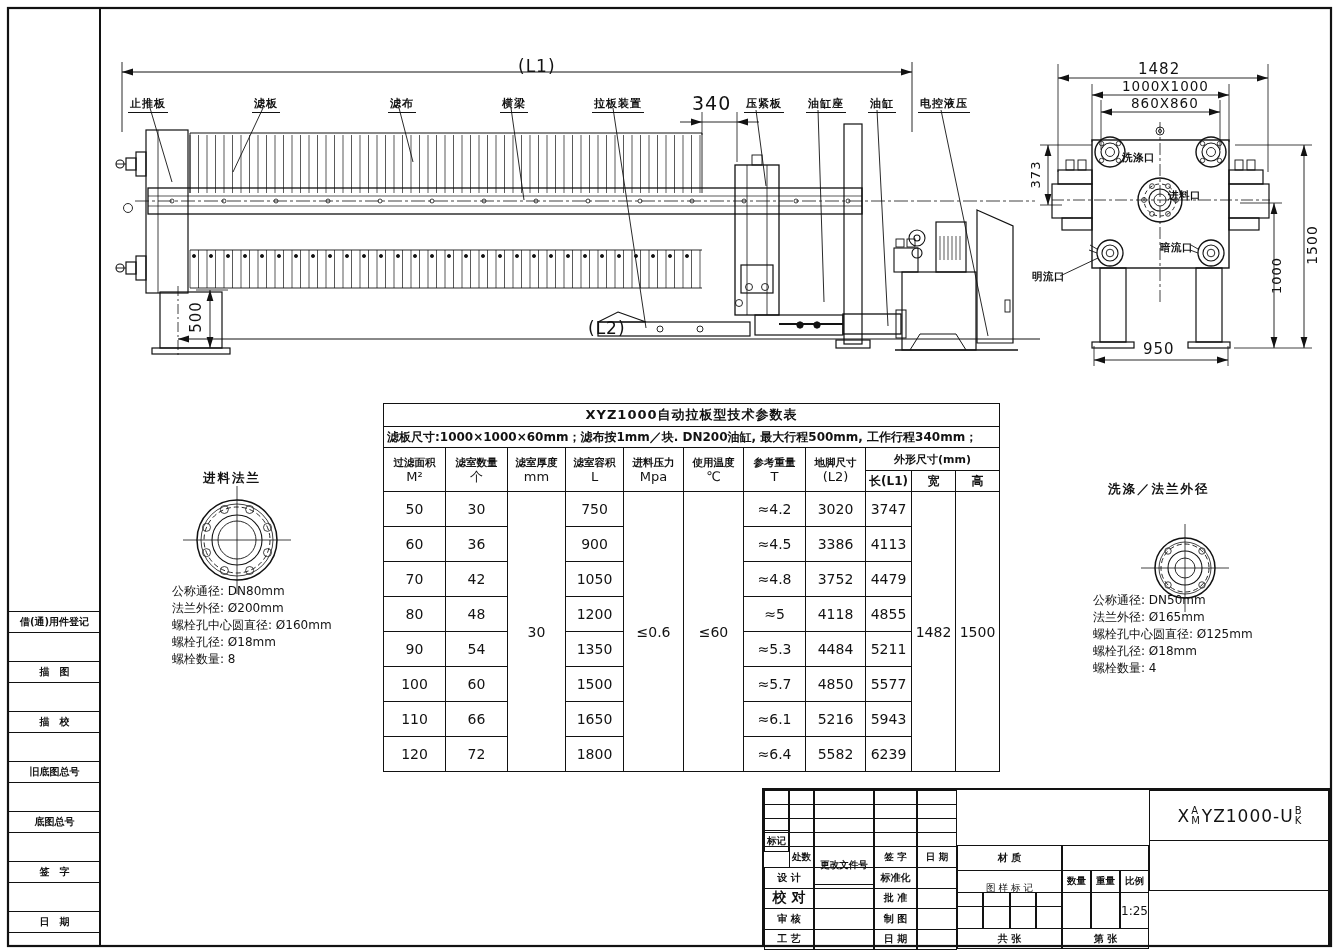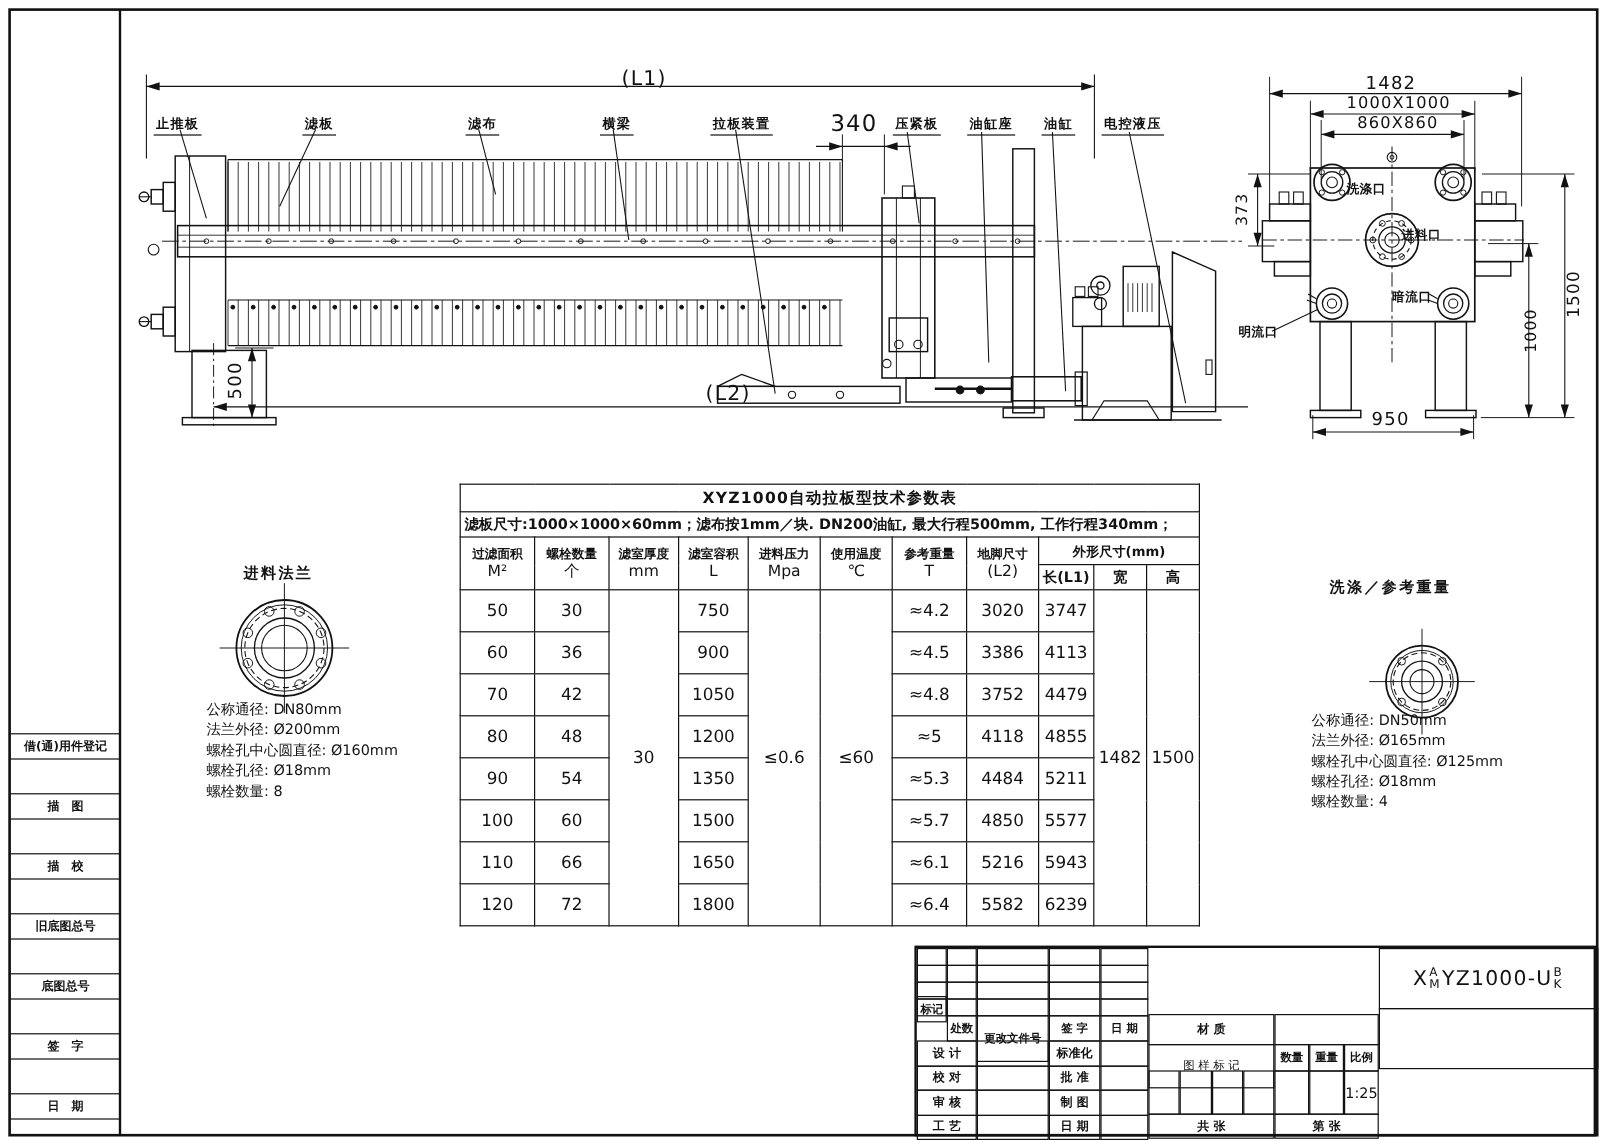--- a/index.html
+++ b/index.html
@@ -431,21 +431,21 @@
 <div class="port" style="left:1032px;top:270px">明流口</div>
 
 <div class="ftitle" style="left:203px;top:470px">进料法兰</div>
 <div class="flines" id="flangeLeftLines" style="left:172px;top:583px">
     <div>公称通径: DN80mm</div>
     <div>法兰外径: Ø200mm</div>
     <div>螺栓孔中心圆直径: Ø160mm</div>
     <div>螺栓孔径: Ø18mm</div>
     <div>螺栓数量: 8</div>
   </div>
-<div class="ftitle" style="left:1108px;top:481px">洗涤／参考重量</div>
+<div class="ftitle" style="left:1108px;top:481px">洗涤／法兰外径</div>
 <div class="flines" id="flangeRightLines" style="left:1093px;top:592px">
     <div>公称通径: DN50mm</div>
     <div>法兰外径: Ø165mm</div>
     <div>螺栓孔中心圆直径: Ø125mm</div>
     <div>螺栓孔径: Ø18mm</div>
     <div>螺栓数量: 4</div>
   </div>
 
 <div id="leftStrip">
     <div class="strip-label">借(通)用件登记</div>
@@ -484,21 +484,21 @@
       </tr>
       <tr>
         <td colspan="11" class="spec">滤板尺寸:1000×1000×60mm；滤布按1mm／块. DN200油缸, 最大行程500mm, 工作行程340mm；</td>
       </tr>
       <tr>
         <td rowspan="2">
           <div class="hl">过滤面积</div>
           <div class="hu">M²</div>
         </td>
         <td rowspan="2">
-          <div class="hl">螺栓数量</div>
+          <div class="hl">滤室数量</div>
           <div class="hu">个</div>
         </td>
         <td rowspan="2">
           <div class="hl">滤室厚度</div>
           <div class="hu">mm</div>
         </td>
         <td rowspan="2">
           <div class="hl">滤室容积</div>
           <div class="hu">L</div>
         </td>
@@ -620,21 +620,21 @@
     <div class="cell" style="left: 153px; top: 42px; width: 40px; height: 15px; font-size: 10px;"></div>
     <div class="cell" style="left: 0px; top: 40px; width: 25px; height: 22px; font-size: 9.5px; font-weight: bold;">标记</div>
     <div class="cell" style="left: 25px; top: 56px; width: 25px; height: 22px; font-size: 9.5px; font-weight: bold;">处数</div>
     <div class="cell" style="left: 50px; top: 56px; width: 60px; height: 39px; font-size: 9.5px; font-weight: bold;">更改文件号</div>
     <div class="cell" style="left: 110px; top: 56px; width: 43px; height: 22px; font-size: 9.5px; font-weight: bold;">签  字</div>
     <div class="cell" style="left: 153px; top: 56px; width: 40px; height: 22px; font-size: 9.5px; font-weight: bold;">日  期</div>
     <div class="cell" style="left: 0px; top: 77px; width: 50px; height: 21.5px; font-size: 10px; font-weight: bold;">设  计</div>
     <div class="cell" style="left: 50px; top: 77px; width: 60px; height: 21.5px; font-size: 10px;"></div>
     <div class="cell" style="left: 110px; top: 77px; width: 43px; height: 21.5px; font-size: 10px; font-weight: bold;">标准化</div>
     <div class="cell" style="left: 153px; top: 77px; width: 40px; height: 21.5px; font-size: 10px;"></div>
-    <div class="cell" style="left: 0px; top: 97.5px; width: 50px; height: 21.5px; font-size: 10px; font-weight: bold;">校  对</div>
+    <div class="cell" style="left: 0px; top: 97.5px; width: 50px; height: 21.5px; font-size: 14px; font-weight: bold;">校  对</div>
     <div class="cell" style="left: 50px; top: 97.5px; width: 60px; height: 21.5px; font-size: 10px;"></div>
     <div class="cell" style="left: 110px; top: 97.5px; width: 43px; height: 21.5px; font-size: 10px; font-weight: bold;">批  准</div>
     <div class="cell" style="left: 153px; top: 97.5px; width: 40px; height: 21.5px; font-size: 10px;"></div>
     <div class="cell" style="left: 0px; top: 118px; width: 50px; height: 21.5px; font-size: 10px; font-weight: bold;">审  核</div>
     <div class="cell" style="left: 50px; top: 118px; width: 60px; height: 21.5px; font-size: 10px;"></div>
     <div class="cell" style="left: 110px; top: 118px; width: 43px; height: 21.5px; font-size: 10px; font-weight: bold;">制  图</div>
     <div class="cell" style="left: 153px; top: 118px; width: 40px; height: 21.5px; font-size: 10px;"></div>
     <div class="cell" style="left: 0px; top: 138.5px; width: 50px; height: 21.5px; font-size: 10px; font-weight: bold;">工  艺</div>
     <div class="cell" style="left: 50px; top: 138.5px; width: 60px; height: 21.5px; font-size: 10px;"></div>
     <div class="cell" style="left: 110px; top: 138.5px; width: 43px; height: 21.5px; font-size: 10px; font-weight: bold;">日  期</div>

